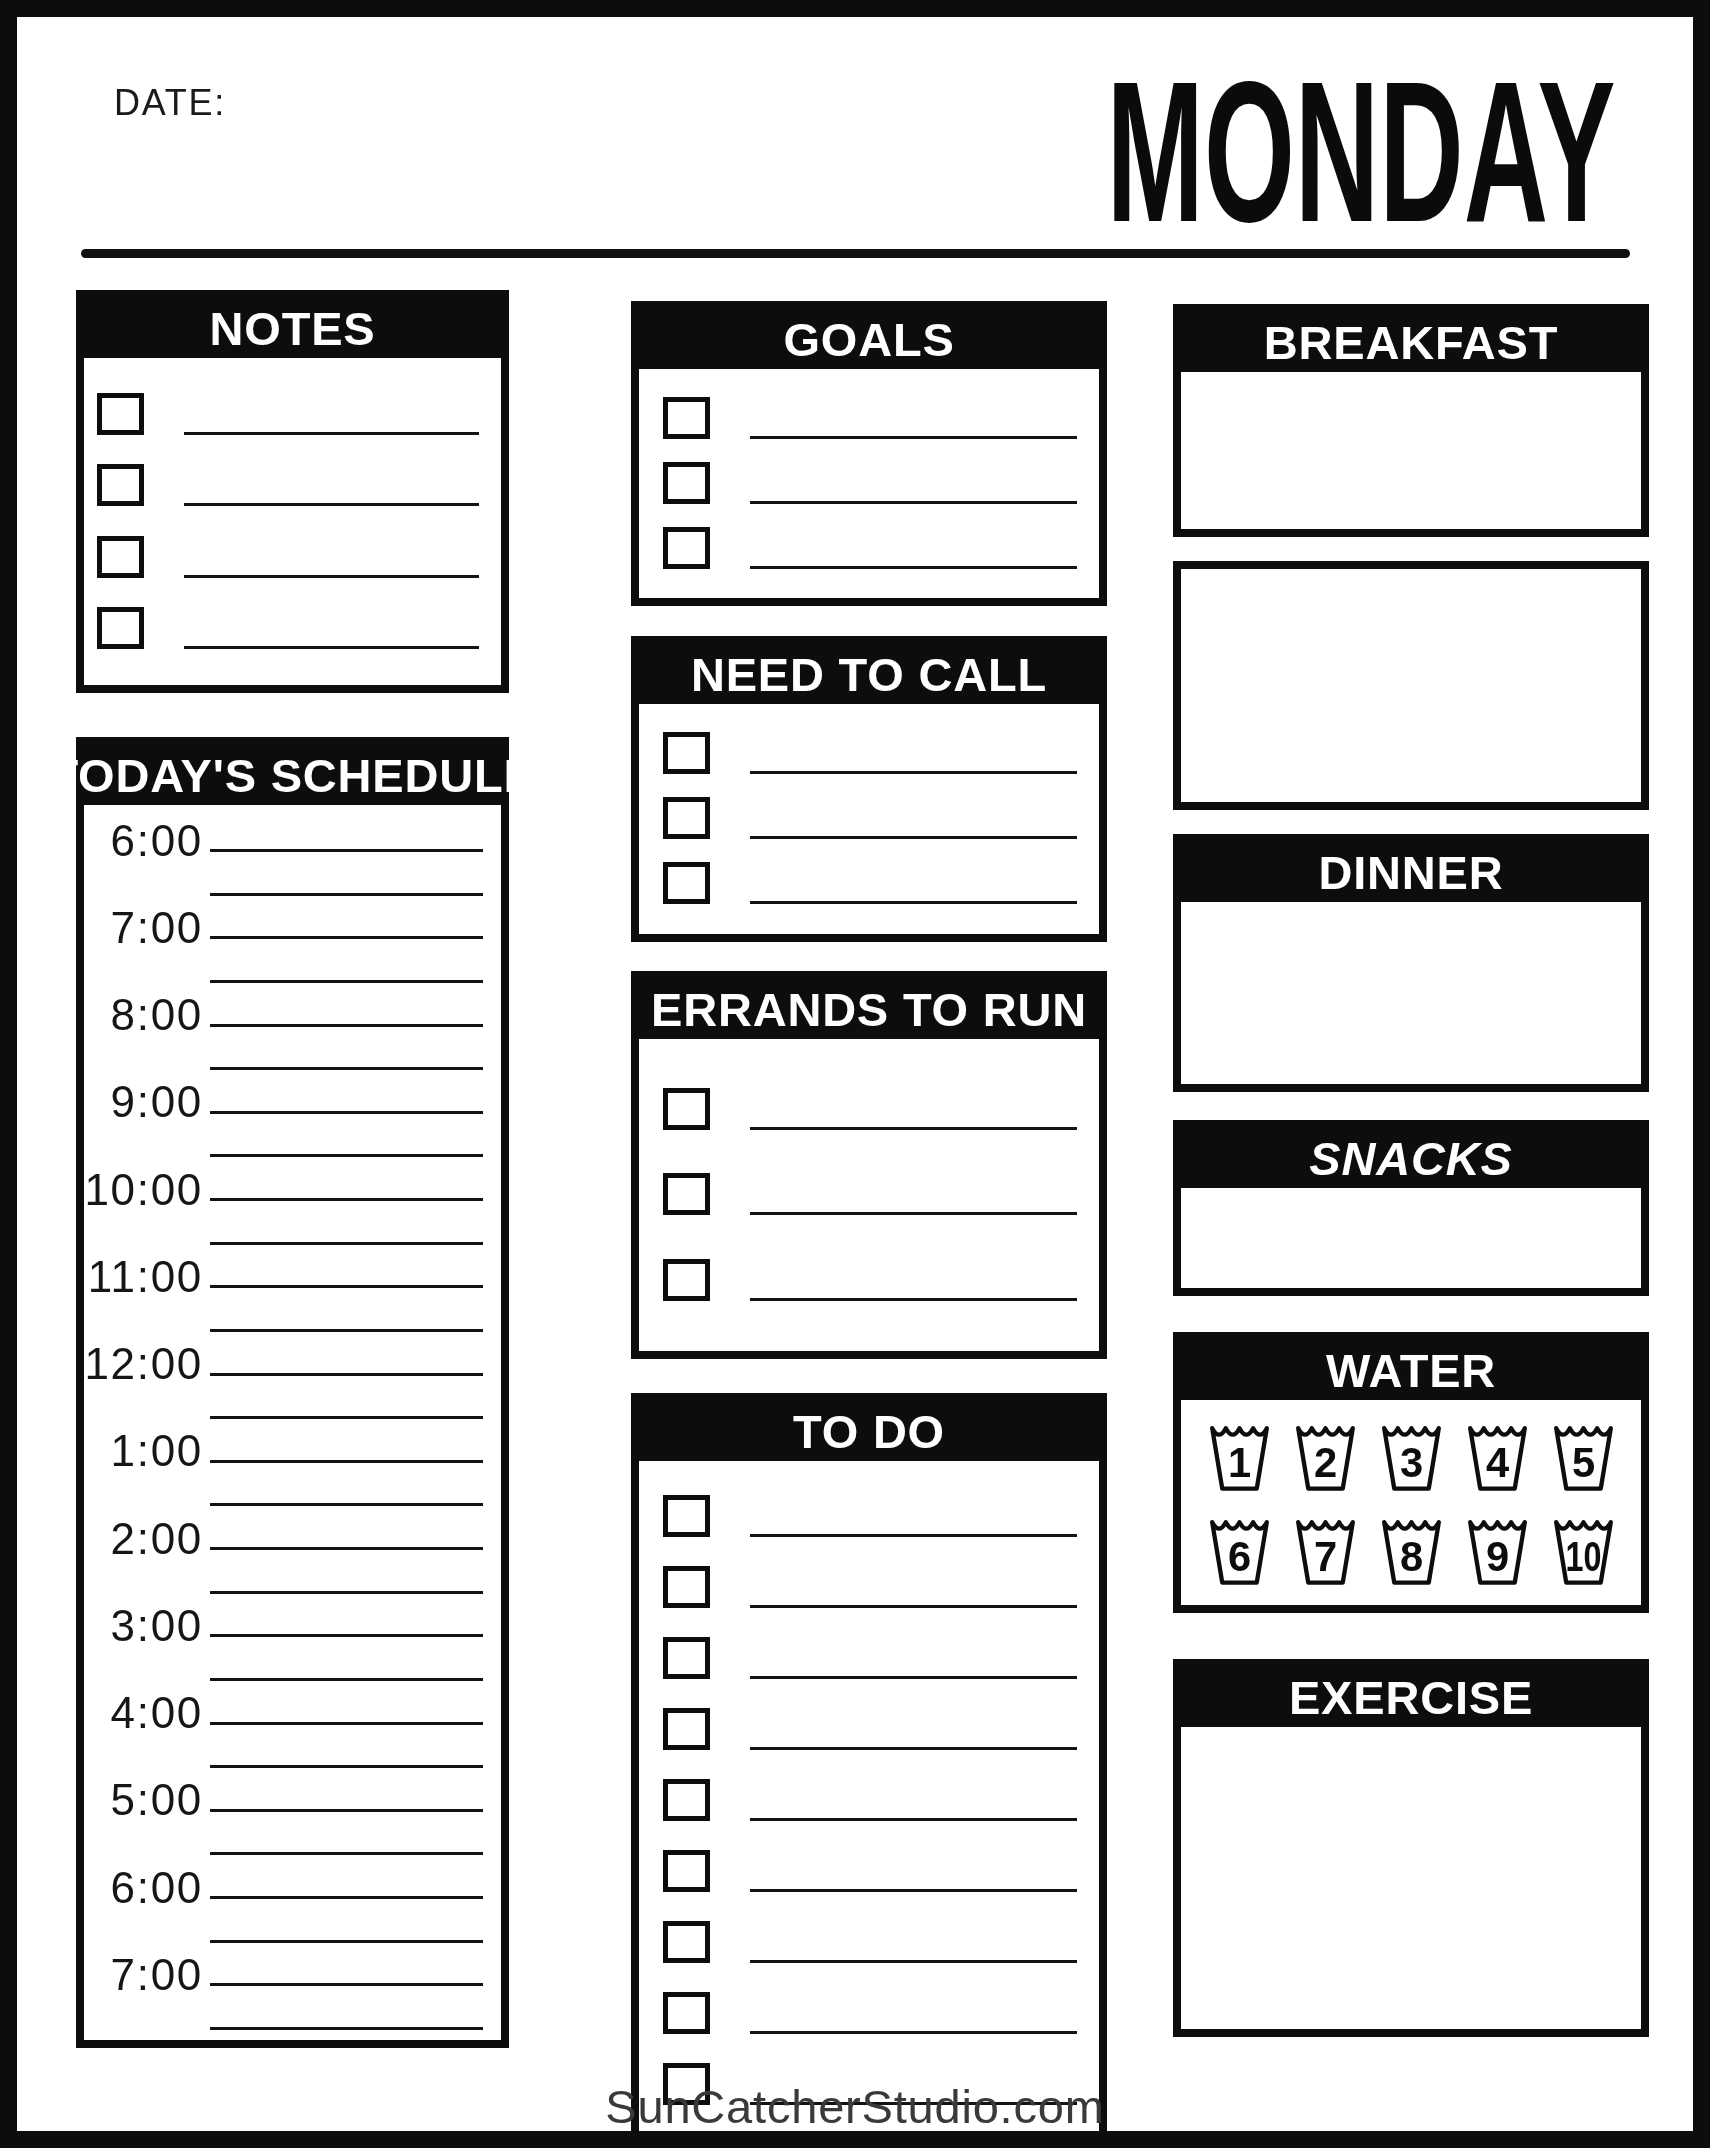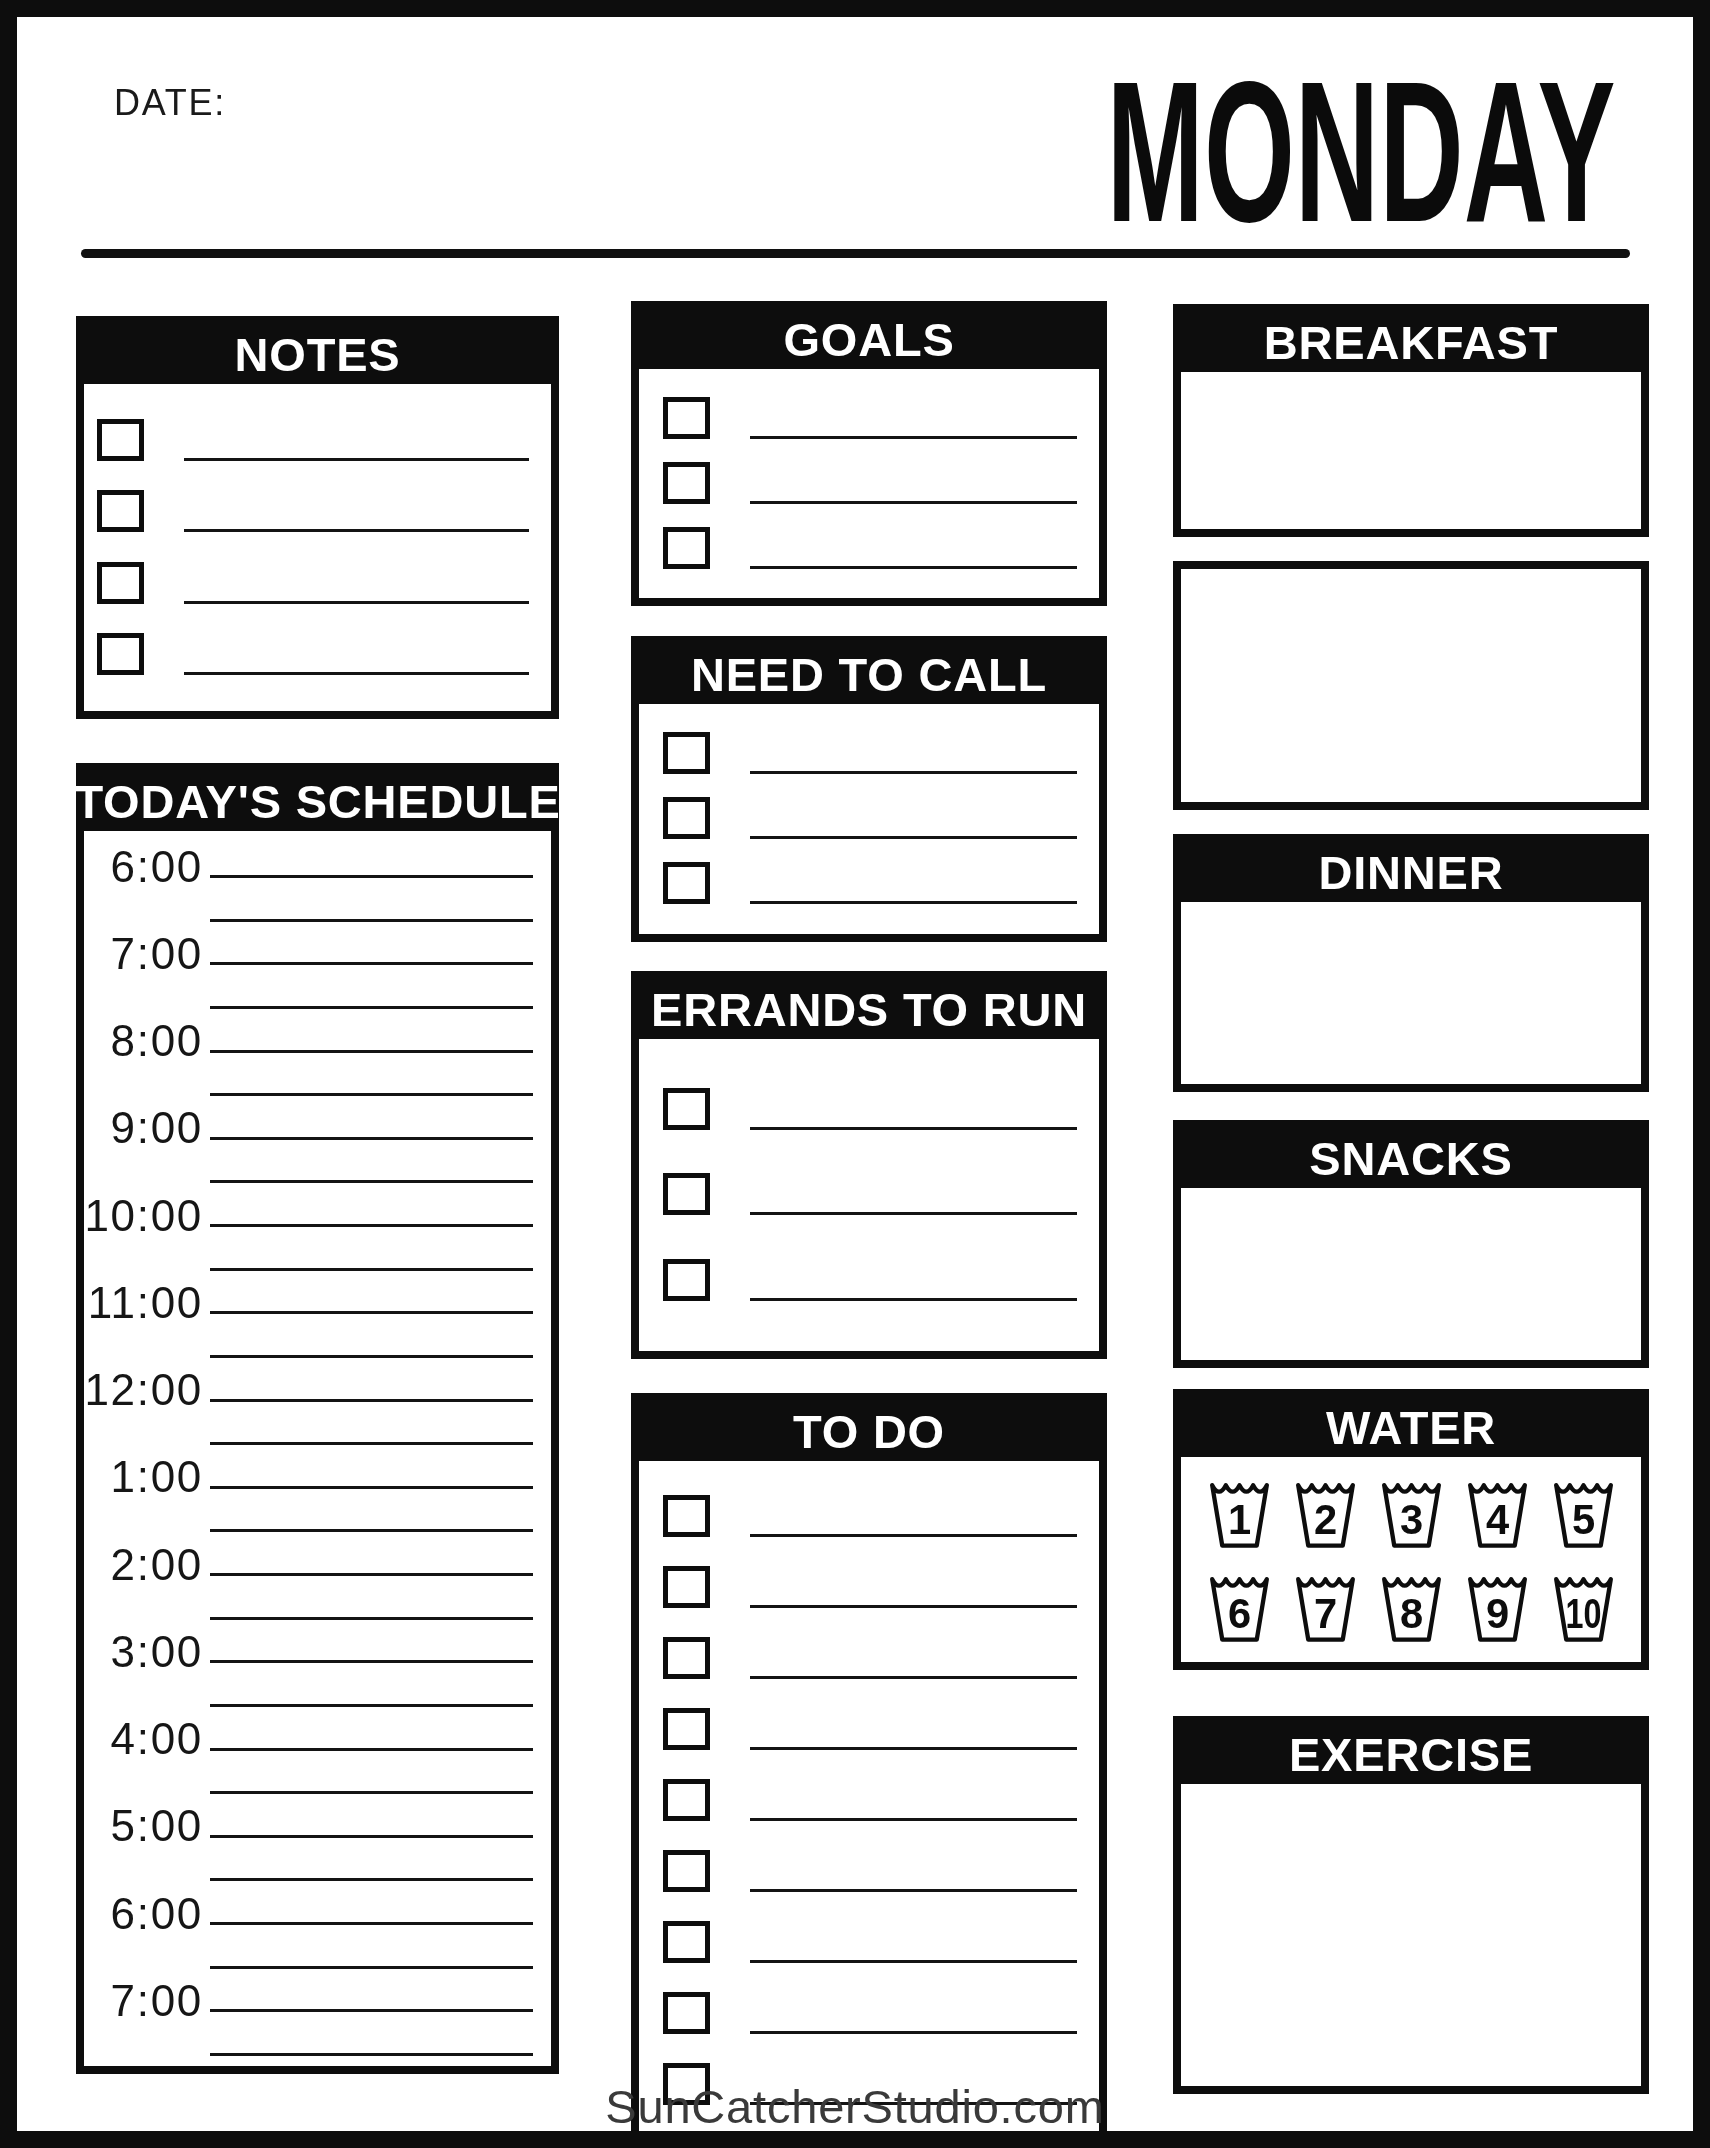--- a/index.html
+++ b/index.html
@@ -7,42 +7,42 @@
     position:relative; width:1710px; height:2148px; box-sizing:border-box;
     background:#ffffff; border:17px solid #0d0d0d; overflow:hidden;
     font-family:"Liberation Sans", sans-serif; color:#141414;
   }
   
   .date-label { position:absolute; top:65px; left:97px; font-size:36px; letter-spacing:1.7px; color:#1a1a1a; }
   .day-title  { position:absolute; top:60px; right:72px; overflow:visible; }
   .header-rule{ position:absolute; top:232px; left:64px; width:1549px; height:9.2px; background:#101010; border-radius:5px; }
   
   .col { position:absolute; display:block; }
-  .col-left  { left:59px;   top:299px; width:483px;border-radius:21px; }
+  .col-left  { left:59px;   top:273px; width:433px;border-radius:21px; }
   .col-mid   { left:614px;  top:284px; width:476px; }
   .col-right { left:1156px; top:287px; width:476px; }
   
   .panel { box-sizing:border-box; border:8.4px solid #0d0d0d; background:#fff;
            display:flex; flex-direction:column; }
   .panel-header { height:60px; flex:none; background:#0d0d0d; color:#ffffff;
                   display:flex; align-items:center; justify-content:center;
                   font-weight:700; font-size:47px; letter-spacing:0.8px; white-space:nowrap; }
   
   .panel-notes    { height:403px; margin-bottom:44px; }
   .panel-schedule { height:1311px; }
   
   .panel-goals    { height:305px; margin-bottom:30px; }
   .panel-call     { height:306px; margin-bottom:29px; }
   .panel-errands  { height:388px; margin-bottom:34px; }
   .panel-todo     { height:755px; }
   
   .panel-breakfast{ height:233px; margin-bottom:24px; }
   .panel-lunch    { height:249px; margin-bottom:24px; }
   .panel-dinner   { height:258px; margin-bottom:28px; }
-  .panel-snacks   { height:248px; margin-bottom:21px; }
+  .panel-snacks   { height:176px; margin-bottom:36px;font-style:italic; }
   .panel-water    { height:281px; margin-bottom:46px; }
   .panel-exercise { height:378px; }
   
   .checklist { flex:1; display:flex; flex-direction:column; justify-content:space-evenly;
                padding:5px 22px 8.4px 13.4px; }
   .col-mid .checklist { padding-left:23.5px; }
   .check-row { display:flex; align-items:flex-end; gap:40px; height:44px; }
   .checkbox  { box-sizing:border-box; width:47px; height:42px; flex:none;
                border:5.9px solid #0d0d0d; background:#fff; }
   .write-line{ flex:1; height:0; border-bottom:3.4px solid #141414; }

